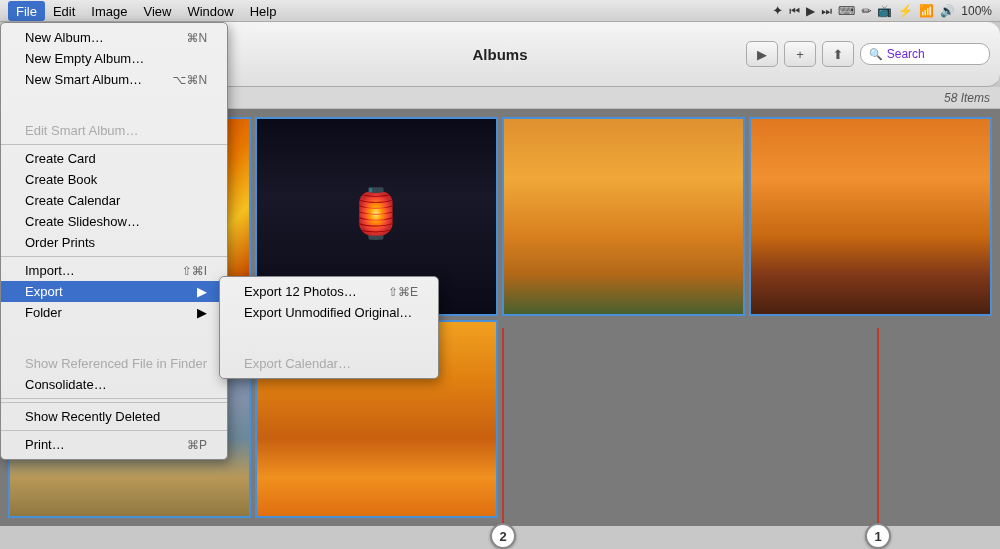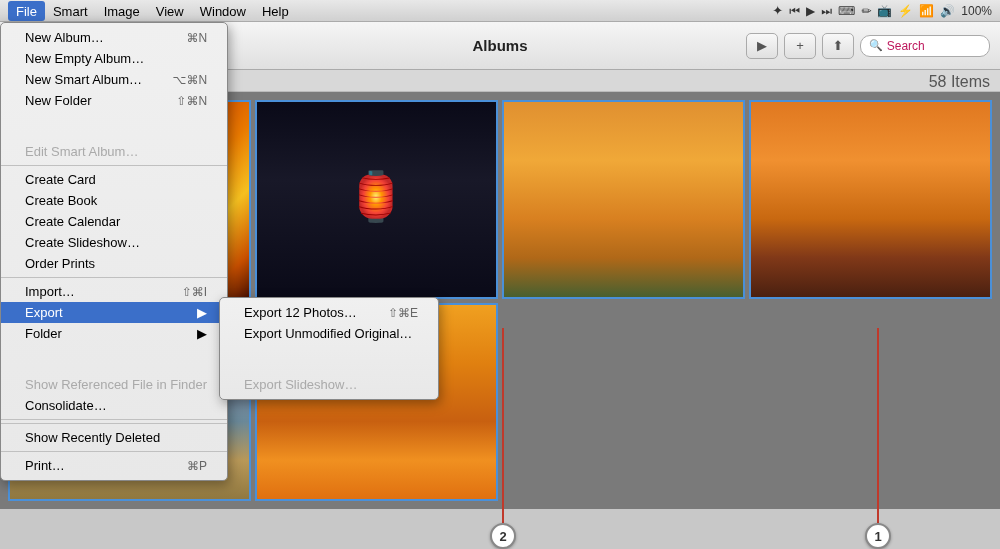--- a/index.html
+++ b/index.html
@@ -41,27 +41,28 @@
       margin-left: auto;
       display: flex;
       align-items: center;
       gap: 6px;
       font-size: 12px;
       color: #333;
     }
 
     
     .toolbar {
-      height: 48px;
+      height: 65px;
       background: linear-gradient(to bottom, #f5f5f5, #e0e0e0);
       border-bottom: 1px solid #aaa;
       display: flex;
       align-items: center;
       padding: 0 10px;
       position: relative;
+      border-radius: 13px;
     }
     .toolbar-title {
       position: absolute;
       left: 50%;
       transform: translateX(-50%);
       font-size: 15px;
       font-weight: bold;
       color: #222;
     }
     .toolbar-controls {
@@ -96,24 +97,25 @@
       color: #999;
       gap: 4px;
     }
 
     
     .subtitle-bar {
       height: 22px;
       background: #d8d8d8;
       border-bottom: 1px solid #bbb;
       display: flex;
-      align-items: flex-end;
+      align-items: center;
       padding: 0 10px;
-      font-size: 16px;
+      font-size: 12px;
       color: #555;
+      font-style: italic;
     }
     .subtitle-bar .items-count {
       margin-left: auto;
     }
 
     
     .photo-grid {
       display: grid;
       grid-template-columns: repeat(4, 1fr);
       grid-template-rows: repeat(2, 1fr);
@@ -199,21 +201,21 @@
     }
     .submenu .menu-item .shortcut {
       color: #666;
     }
   </style>
 </head>
 <body>
 
 <div class="menubar">
   <span class="menubar-item active">File</span>
-  <span class="menubar-item">Smart</span>
+  <span class="menubar-item">Edit</span>
   <span class="menubar-item">Image</span>
   <span class="menubar-item">View</span>
   <span class="menubar-item">Window</span>
   <span class="menubar-item">Help</span>
   <div class="menubar-right">
     <span style="font-size:13px;">✦</span>
     <span>⏮</span>
     <span>▶</span>
     <span>⏭</span>
     <span>⌨</span>
@@ -227,21 +229,21 @@
 </div>
 
 <div class="toolbar">
   <div class="toolbar-title">Albums</div>
   <div class="toolbar-controls">
     <div class="toolbar-btn">▶</div>
     <div class="toolbar-btn">+</div>
     <div class="toolbar-btn">⬆</div>
     <div class="search-box">
       <span style="font-size:11px;">🔍</span>
-      <span style="color:#be185d;font-size:12px;">Search</span>
+      <span style="color:#6d28d9;font-size:12px;">Search</span>
     </div>
   </div>
 </div>
 
 <div class="subtitle-bar">
   <span>2005 - October 11, 2014</span>
   <span class="items-count">58 Items</span>
 </div>
 
 <div class="photo-grid" style="position:relative;">
@@ -262,24 +264,20 @@
     <div class="menu-item">
       <span>New Album…</span>
       <span class="shortcut">⌘N</span>
     </div>
     <div class="menu-item">
       <span>New Empty Album…</span>
     </div>
     <div class="menu-item">
       <span>New Smart Album…</span>
       <span class="shortcut">⌥⌘N</span>
-    </div>
-    <div class="menu-item">
-      <span>New Folder</span>
-      <span class="shortcut">⇧⌘N</span>
     </div>
     <div class="menu-item disabled">
       <span>Edit Smart Album…</span>
     </div>
     <div class="menu-separator"></div>
     <div class="menu-item">
       <span>Create Card</span>
     </div>
     <div class="menu-item">
       <span>Create Book</span>
@@ -304,21 +302,21 @@
 
       <div class="submenu" style="left:218px;top:-5px;">
         <div class="menu-item">
           <span>Export 12 Photos…</span>
           <span class="shortcut">⇧⌘E</span>
         </div>
         <div class="menu-item">
           <span>Export Unmodified Original…</span>
         </div>
         <div class="menu-item disabled">
-          <span>Export Slideshow…</span>
+          <span>Export Calendar…</span>
         </div>
       </div>
     </div>
     <div class="menu-item">
       <span>Folder</span>
       <span class="arrow">▶</span>
     </div>
     <div class="menu-item disabled">
       <span>Show Referenced File in Finder</span>
     </div>

